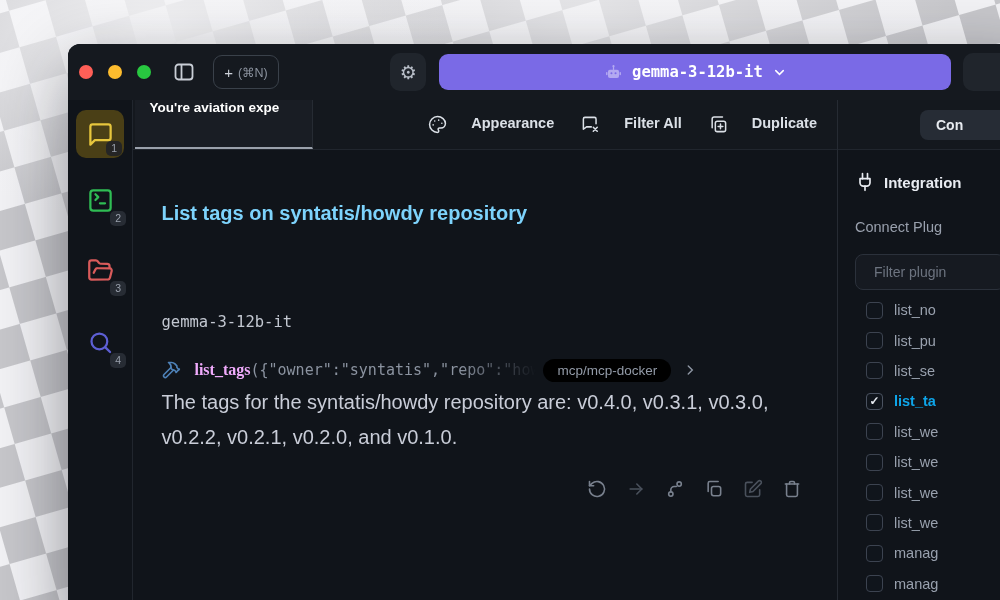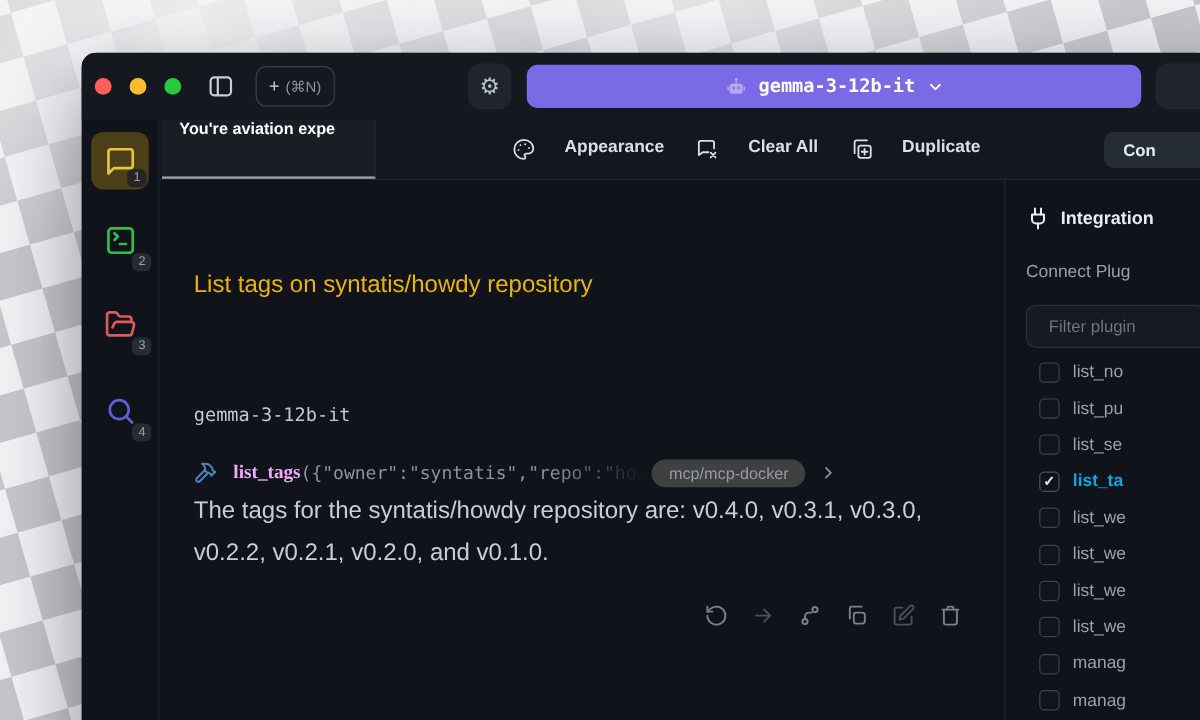--- a/index.html
+++ b/index.html
@@ -56,29 +56,29 @@
   .chat-col { width:743px; border-right:1px solid #262b33; display:flex; flex-direction:column; background:#10141a; }
   .tabbar { height:50px; background:#14181e; border-bottom:1px solid #21262e; display:flex; align-items:stretch; }
   .tab { width:178px; margin-left:2px; background:#191d24; border-right:1px solid #262b33;
     border-bottom:2px solid #9aa1ac; display:flex; align-items:flex-start; padding-left:14px;
     color:#ffffff; font-size:13.5px; font-weight:bold; cursor:pointer; }
   .tab-actions { margin-left:auto; display:flex; align-items:center; gap:27px; padding-right:20px; }
   .tab-action { display:flex; align-items:flex-start; gap:24px; color:#dbe0e7; font-size:14.5px; font-weight:600; cursor:pointer; }
 
   .chat-body { position:relative; flex:1; padding:52px 35px 0 28px; overflow:hidden; }
   .you-label { font-size:17px; font-weight:600; color:#8d939e; }
-  .user-message { margin-top:24px; font-size:20px; color:#eab308; }
+  .user-message { font-size:20px; color:#7dd3fc;font-weight:bold; }
   .model-label { margin-top:88px; font-family:"DejaVu Sans Mono", monospace; font-size:15.5px; color:#c2c7d0; }
   .tool-row { margin-top:24px; display:flex; align-items:center; height:30px; }
   .tool-name { margin-left:13px; font-family:Liberation Serif, serif; font-weight:bold; font-size:16px; color:#f0abfc; cursor:pointer; }
   .tool-args { font-family:"DejaVu Sans Mono", monospace; font-size:15px; color:#8b93a0; white-space:nowrap;
     overflow:hidden; max-width:345px;
     -webkit-mask-image:linear-gradient(90deg,#000 72%,transparent 99%);
     mask-image:linear-gradient(90deg,#000 72%,transparent 99%); }
-  .tool-badge { margin-left:4px; background:#404040; border-radius:13px; padding:4px 14px;
+  .tool-badge { margin-left:4px; background:#000000; border-radius:13px; padding:4px 14px;
     font-size:13.5px; color:#939ba8; white-space:nowrap; }
   .tool-chevron { margin-left:12px; color:#8e96a3; display:flex; }
   .assistant-message { max-width:705px; font-size:20px; line-height:35px; color:#c9cdd8; }
   .msg-toolbar { margin-top:24px; display:flex; justify-content:flex-end; gap:19px; }
   .msg-toolbar .icon-btn { width:20px; height:20px; color:#79818e; }
   .msg-toolbar .icon-btn.dim { color:#4a515c; }
 
   
   .right-panel { flex:1; display:flex; flex-direction:column; background:#10141a; }
   .panel-topbar { height:50px; background:#14181e; border-bottom:1px solid #21262e; display:flex; align-items:center; }
@@ -214,21 +214,21 @@
               </span>
               <span>Appearance</span>
             </div>
             <div class="tab-action">
               <span>
                 <svg width="19" height="19" viewBox="0 0 24 24" fill="none" stroke="#dbe0e7" stroke-width="1.9" stroke-linecap="round" stroke-linejoin="round">
                   <path d="M19 11V5a2 2 0 0 0-2-2H5a2 2 0 0 0-2 2v13l4-3h6"></path>
                     <path d="m15.5 15.5 5 5M20.5 15.5l-5 5"></path>
                 </svg>
               </span>
-              <span>Clear All</span>
+              <span>Filter All</span>
             </div>
             <div class="tab-action">
               <span>
                 <svg width="19" height="19" viewBox="0 0 24 24" fill="none" stroke="#dbe0e7" stroke-width="1.9" stroke-linecap="round" stroke-linejoin="round">
                   <rect x="8" y="8" width="13" height="13" rx="2.5"></rect>
                     <path d="M4 16V5a2.5 2.5 0 0 1 2.5-2.5H17"></path>
                     <path d="M14.5 11.5v6M11.5 14.5h6"></path>
                 </svg>
               </span>
               <span>Duplicate</span>

